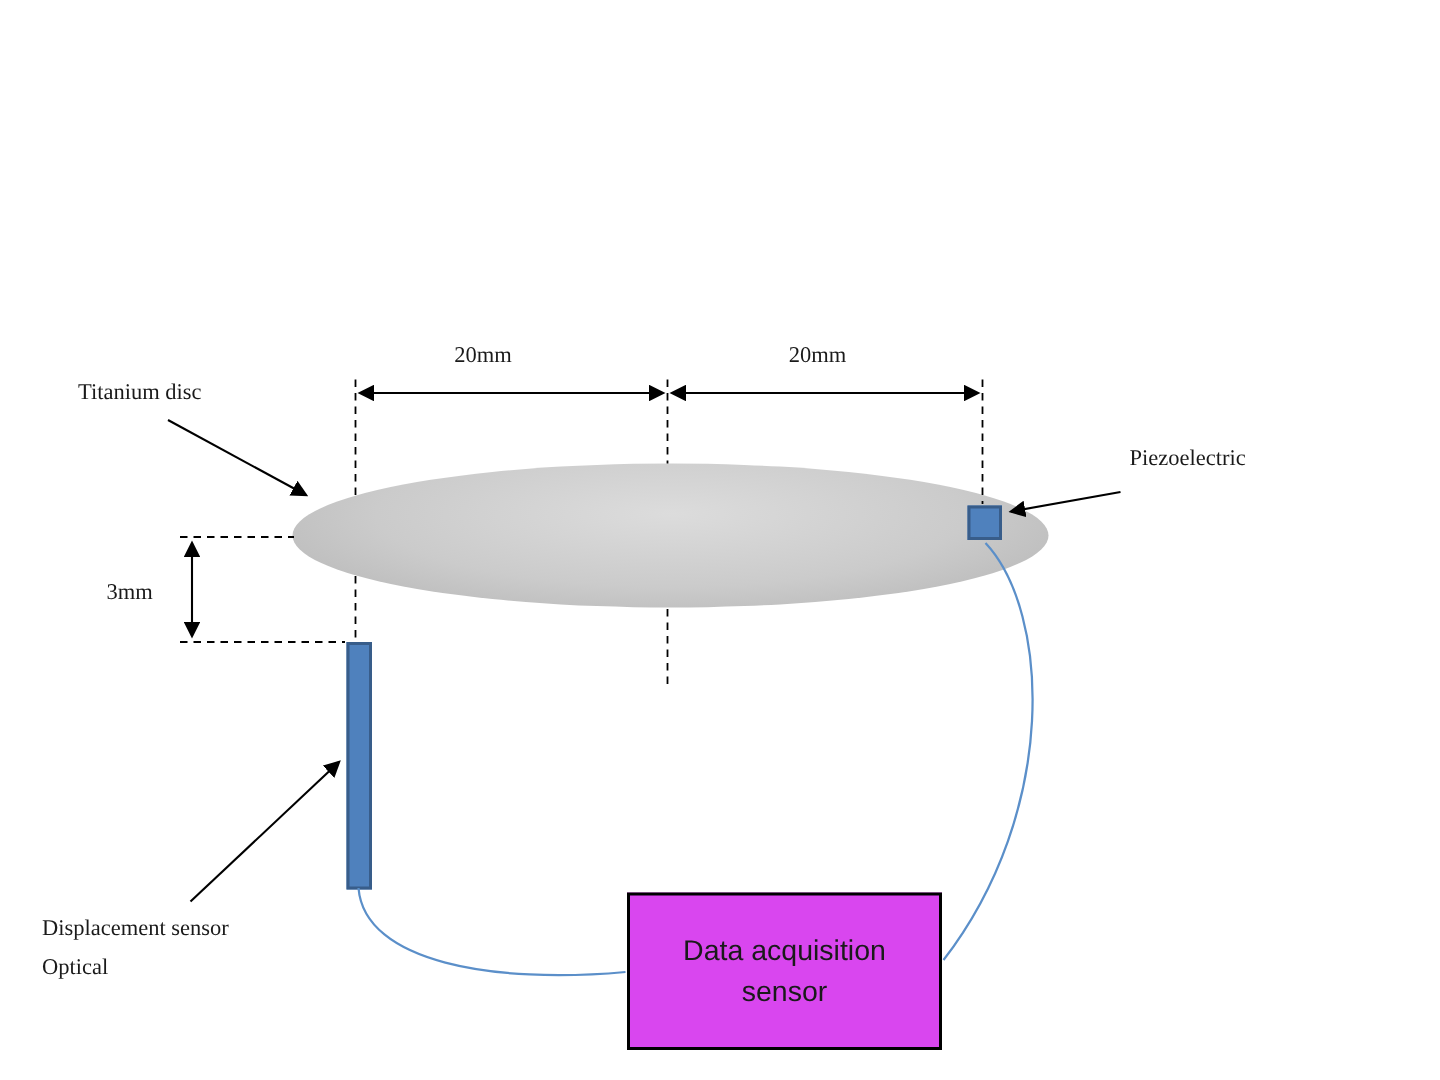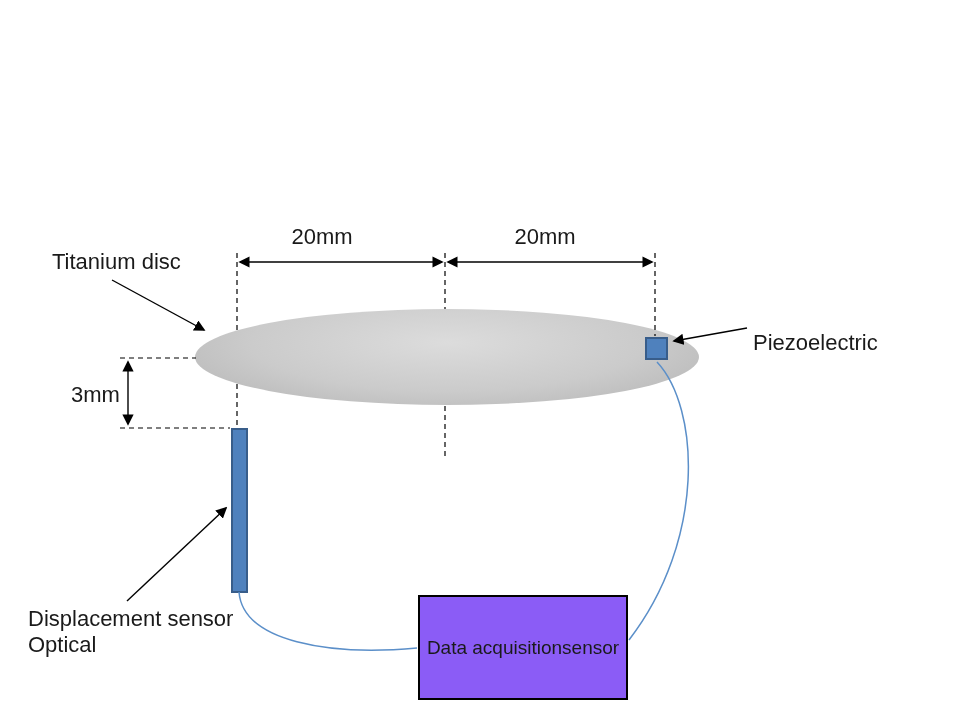--- a/index.html
+++ b/index.html
@@ -6,24 +6,25 @@
   body {
     width: 960px; height: 720px;
     background: #ffffff;
     position: relative;
     overflow: hidden;
     font-family: "Liberation Sans", sans-serif;
     color: #1a1a1a;
   }
   .label {
     position: absolute;
-    font-size: 22px;
+    font-size: 15px;
     line-height: 26px;
     white-space: nowrap;
     z-index: 4;
+    font-family: Liberation Serif, serif;
   }
   .center { text-align: center; }
   .shape { position: absolute; }
   #disc {
     left: 195px; top: 309px; width: 504px; height: 96px;
     border-radius: 50%;
     background: radial-gradient(ellipse at 50% 35%,
       var(--disc-light, #dcdcdc) 0%,
       var(--disc-mid, #cbcbcb) 55%,
       var(--disc-dark, #b2b2b2) 100%);
@@ -36,24 +37,24 @@
     z-index: 2;
   }
   #optical-sensor {
     left: 231px; top: 428px; width: 13px; height: 161px;
     background: var(--shape-blue, #4f81bd);
     border: 2px solid var(--shape-blue-border, #385d8a);
     z-index: 2;
   }
   #daq-box {
     left: 418px; top: 595px; width: 206px; height: 101px;
-    background: #8b5cf6;
+    background: #d946ef;
     border: 2px solid var(--line-black, #000);
     z-index: 2;
-    display: flex; flex-direction: row;
+    display: flex; flex-direction: column;
     align-items: center; justify-content: center;
     text-align: center;
     font-size: 19px; line-height: 27px;
   }
   #overlay {
     position: absolute; left: 0; top: 0; z-index: 3;
     pointer-events: none;
   }
   .dash { stroke: var(--line-black, #000); stroke-width: 1.2; stroke-dasharray: 5 4; }
   .solid { stroke: var(--line-black, #000); stroke-width: 1.4; fill: none; }
@@ -68,21 +69,21 @@
 <div id="optical-sensor" class="shape"></div>
 
 <div id="daq-box" class="shape">
   <span>Data acquisition</span>
   <span>sensor</span>
 </div>
 
 <div class="label center" style="left:270px; top:224px; width:104px;">20mm</div>
 <div class="label center" style="left:493px; top:224px; width:104px;">20mm</div>
 <div class="label" style="left:52px; top:249px;">Titanium disc</div>
-<div class="label" style="left:753px; top:293px;margin-top:37px;">
+<div class="label" style="left:753px; top:293px;">
   <div>Piezoelectric</div>
 </div>
 <div class="label" style="left:45px; top:382px;margin-left:26px;">3mm</div>
 <div class="label" style="left:28px; top:606px;">
   <div>Displacement sensor</div>
   <div>Optical</div>
 </div>
 
 <svg id="overlay" width="960" height="720" viewBox="0 0 960 720">
   <defs>

